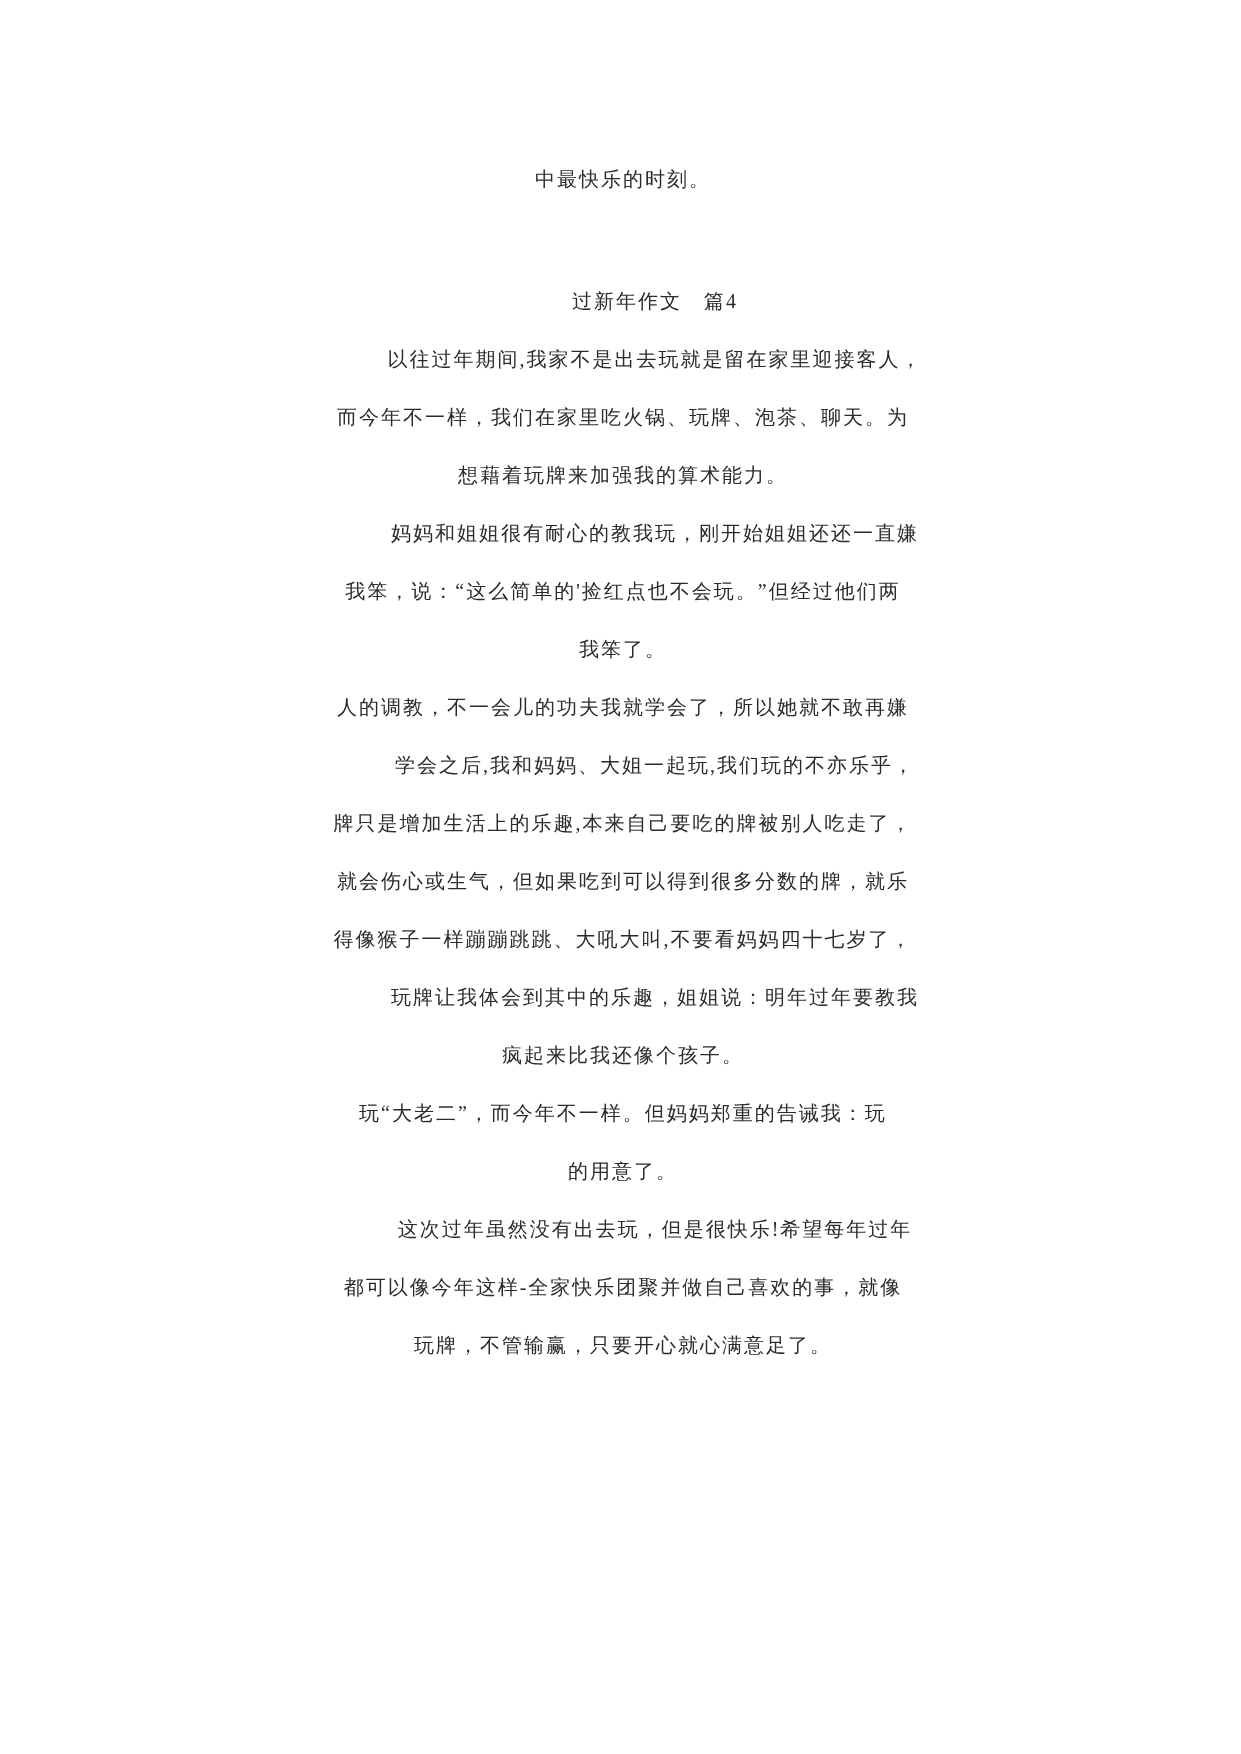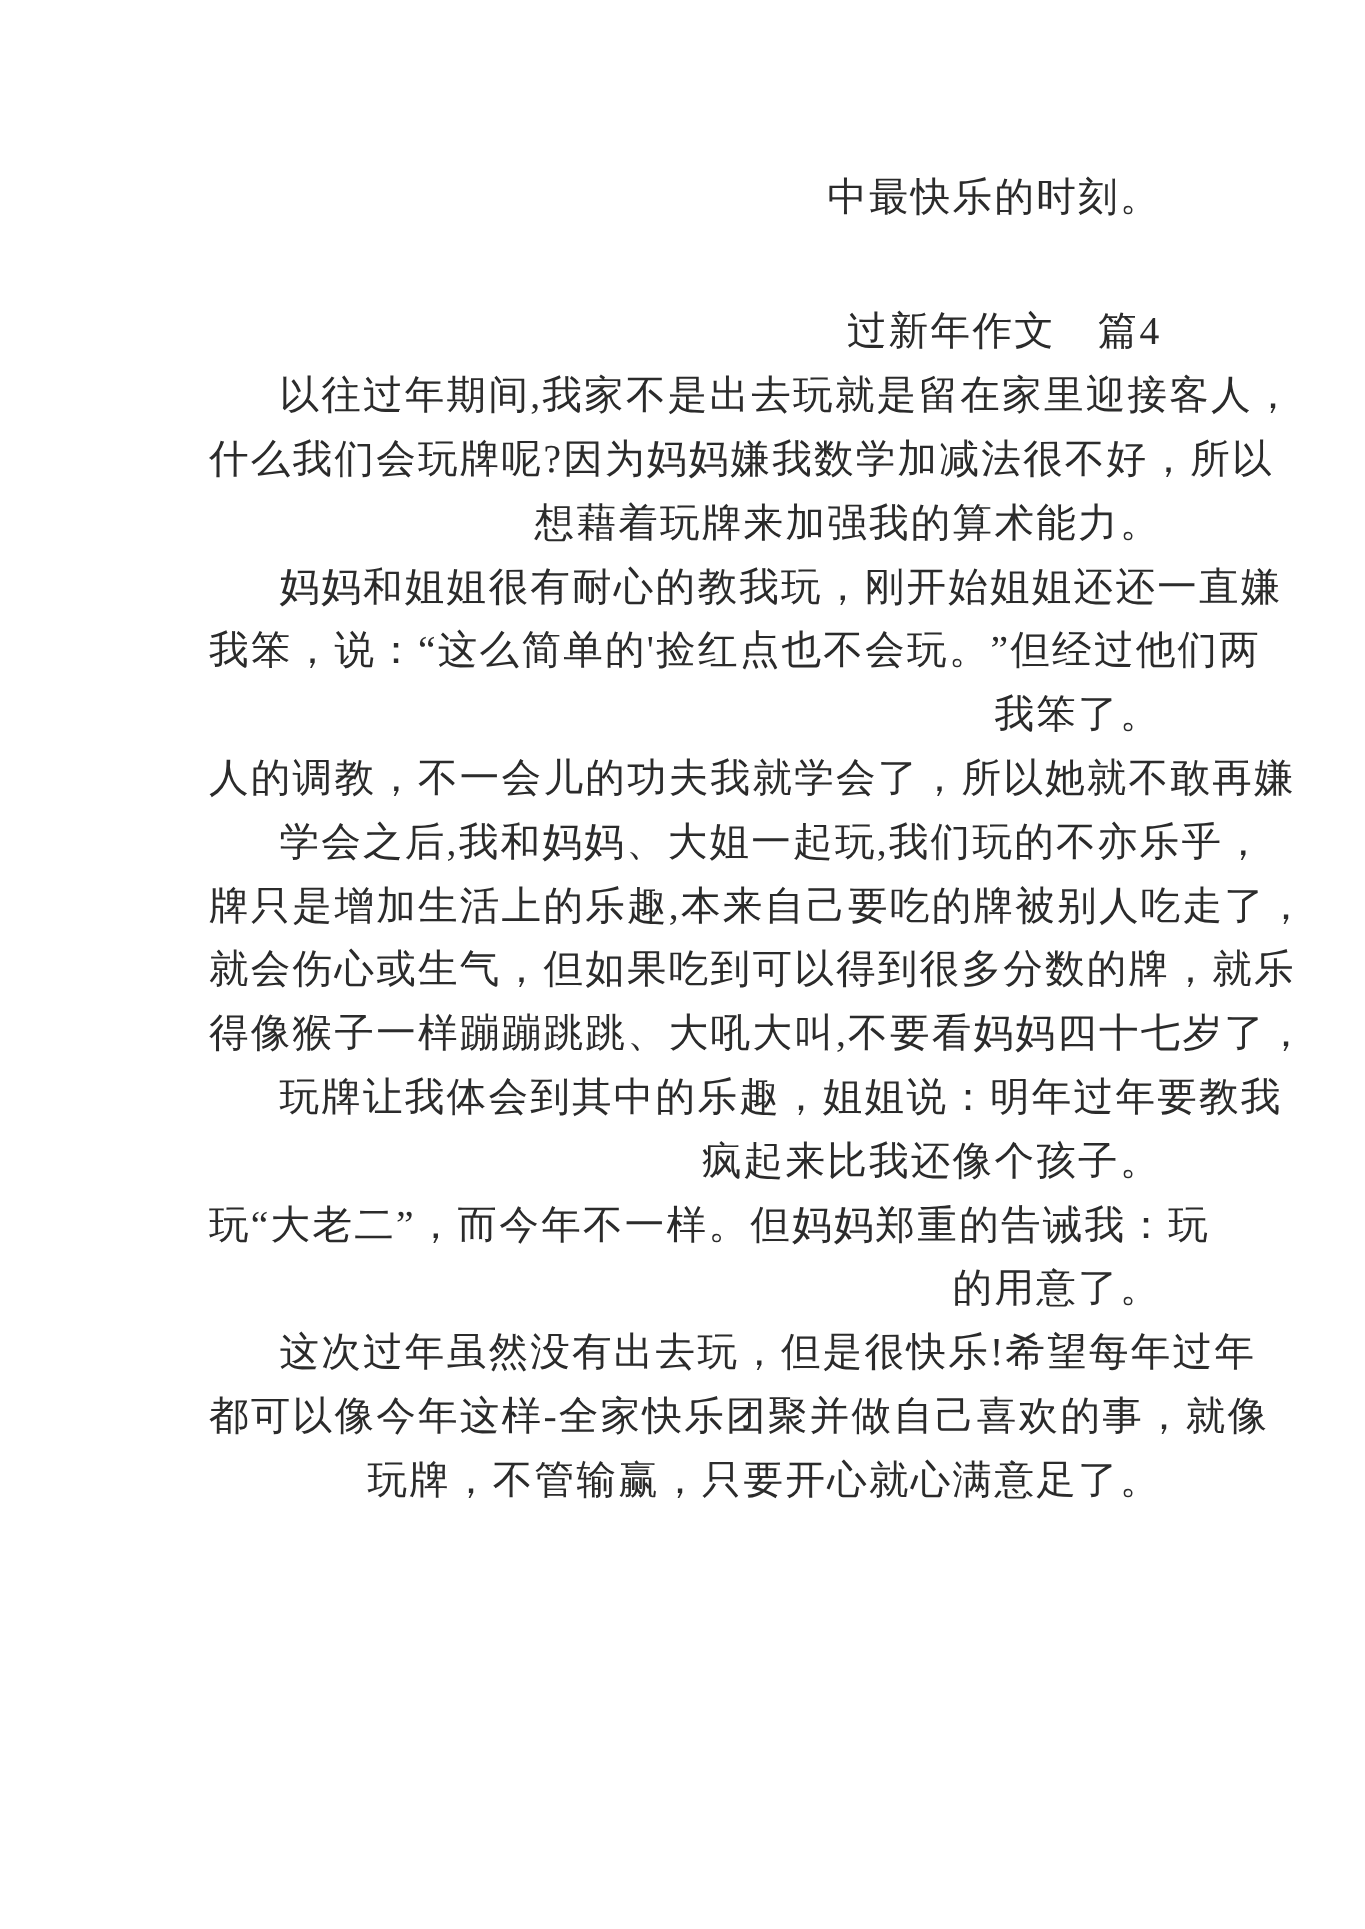--- a/index.html
+++ b/index.html
@@ -18,38 +18,38 @@
   .content {
     position: absolute;
     left: 190px;
     top: 150px;
     width: 866px;
     color: #2b2b2b;
   }
   .line {
     height: 58px;
     line-height: 58px;
-    font-size: 36px;
+    font-size: 20px;
     letter-spacing: 2px;
     white-space: nowrap;
-    text-align: right;
+    text-align: center;
   }
   .line.indent {
     text-indent: 64px;
   }
 </style>
 </head>
 <body>
 
 <div class="page">
   <div class="content" style="color: rgb(43, 43, 43);">
       <div class="line">中最快乐的时刻。</div>
       <div class="line indent" style="margin-top: 64px;">过新年作文　篇4</div>
       <div class="line indent">以往过年期间,我家不是出去玩就是留在家里迎接客人，</div>
-      <div class="line">什么我们会玩牌呢?因为妈妈嫌我数学加减法很不好，所以</div>
+      <div class="line">而今年不一样，我们在家里吃火锅、玩牌、泡茶、聊天。为</div>
       <div class="line">想藉着玩牌来加强我的算术能力。</div>
       <div class="line indent">妈妈和姐姐很有耐心的教我玩，刚开始姐姐还还一直嫌</div>
       <div class="line">我笨，说：“这么简单的'捡红点也不会玩。”但经过他们两</div>
       <div class="line">我笨了。</div>
       <div class="line">人的调教，不一会儿的功夫我就学会了，所以她就不敢再嫌</div>
       <div class="line indent">学会之后,我和妈妈、大姐一起玩,我们玩的不亦乐乎，</div>
       <div class="line">牌只是增加生活上的乐趣,本来自己要吃的牌被别人吃走了，</div>
       <div class="line">就会伤心或生气，但如果吃到可以得到很多分数的牌，就乐</div>
       <div class="line">得像猴子一样蹦蹦跳跳、大吼大叫,不要看妈妈四十七岁了，</div>
       <div class="line indent">玩牌让我体会到其中的乐趣，姐姐说：明年过年要教我</div>

